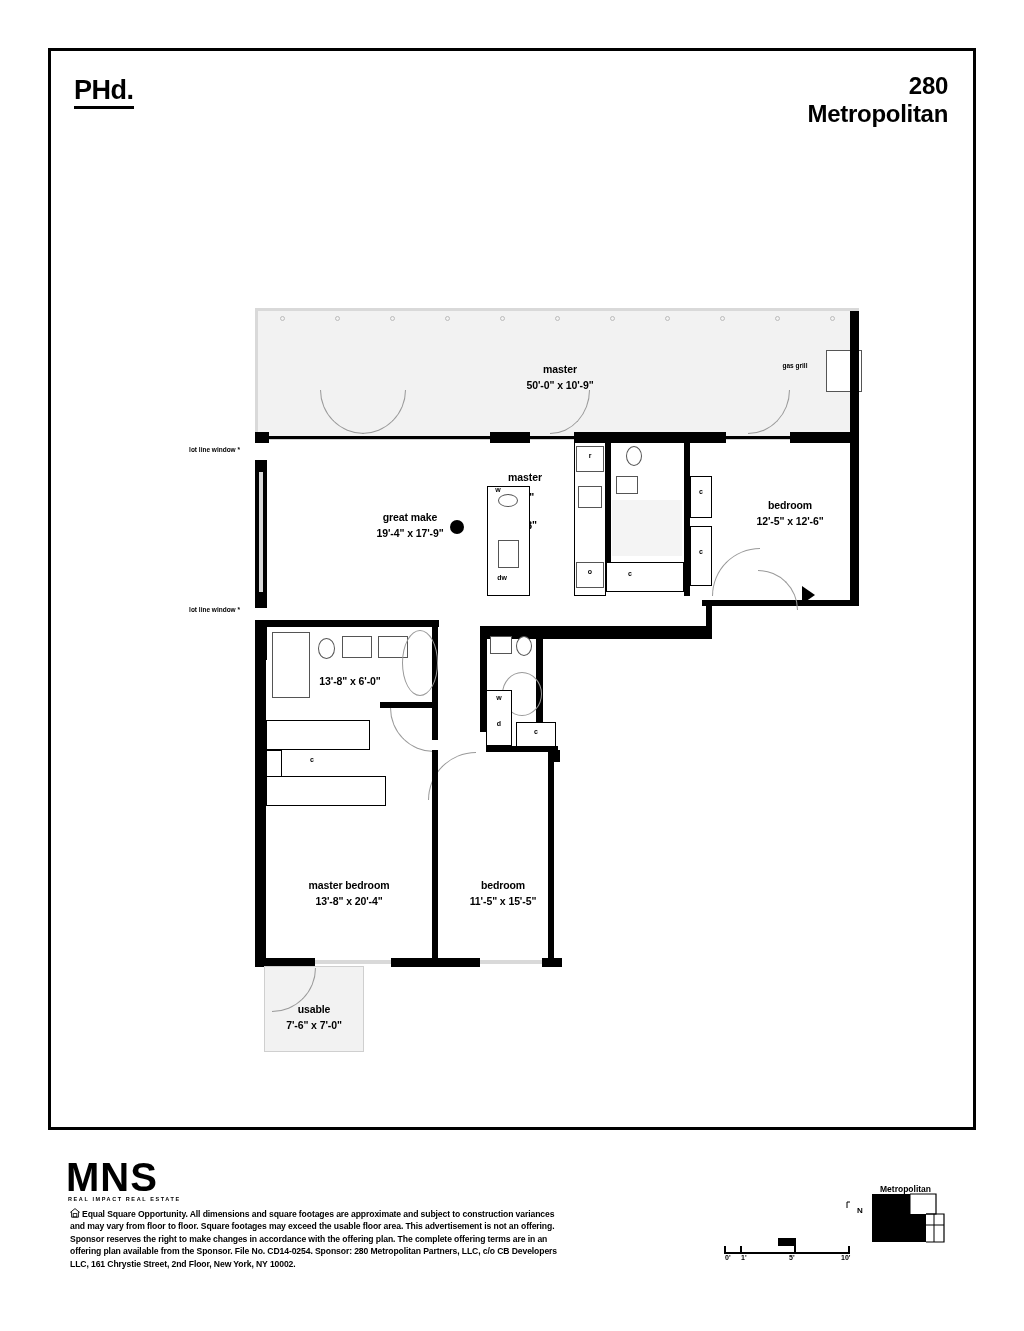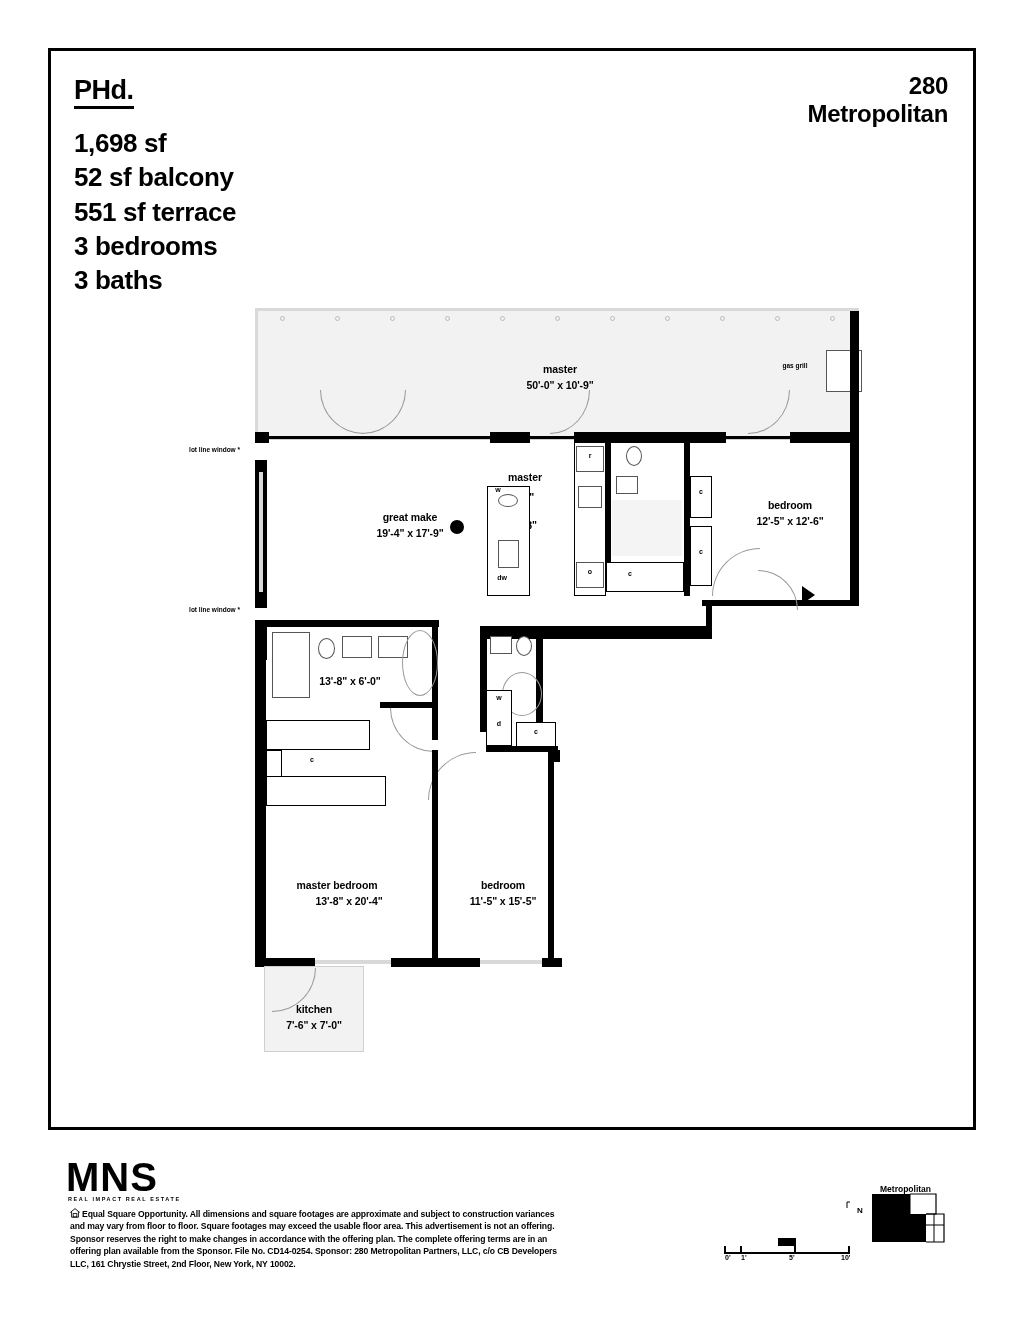--- a/index.html
+++ b/index.html
@@ -156,27 +156,20 @@
 </style>
 </head>
 <body>
 
 <div class="page">
 
   <div class="frame"></div>
 
   <div class="unit-label">PHd.</div>
 
-  <div class="specs">
-    <div>1,698 sf</div>
-    <div>52 sf balcony</div>
-    <div>551 sf terrace</div>
-    <div>3 bedrooms</div>
-    <div>3 baths</div>
-  </div>
 
   <div class="building-name">
     <div>280</div>
     <div>Metropolitan</div>
   </div>
 
   <div class="plan">
 
     <div class="hatch" style="left:105px; top:20px; width:603px; height:130px;"></div>
 
@@ -347,21 +340,21 @@
     </div>
     <div class="counter" style="left:366px; top:432px; width:40px; height:26px;"></div>
     <div class="lbl-tiny" style="left:366px; top:438px; width:40px; text-align:center;">
       <span>c</span>
     </div>
     <div class="wall" style="left:336px; top:456px; width:72px; height:6px;"></div>
     <div class="door-arc" style="left:278px; top:462px; width:48px; height:48px; border-color:#999; border-bottom:none; border-right:none; border-radius:100% 0 0 0;"></div>
 
     <div class="wall" style="left:105px; top:460px; width:11px; height:210px;"></div>
     <div class="wall" style="left:282px; top:460px; width:6px; height:210px;"></div>
-    <div class="lbl" style="left:106px; top:588px; width:162px;">
+    <div class="lbl" style="left:118px; top:588px; width:162px;">
       <span>master bedroom</span>
     </div>
     <div class="lbl" style="left:118px; top:604px; width:162px;">
       <span>13'-8" x 20'-4"</span>
     </div>
     <div class="wall" style="left:105px; top:668px; width:60px; height:9px;"></div>
     <div class="lightwall" style="left:165px; top:670px; width:76px; height:4px;"></div>
     <div class="wall" style="left:241px; top:668px; width:56px; height:9px;"></div>
 
     <div class="wall" style="left:398px; top:460px; width:6px; height:210px;"></div>
@@ -371,21 +364,21 @@
     <div class="lbl" style="left:298px; top:604px; width:110px;">
       <span>11'-5" x 15'-5"</span>
     </div>
     <div class="wall" style="left:288px; top:668px; width:42px; height:9px;"></div>
     <div class="lightwall" style="left:330px; top:670px; width:62px; height:4px;"></div>
     <div class="wall" style="left:392px; top:668px; width:20px; height:9px;"></div>
 
     <div class="hatch" style="left:114px; top:676px; width:100px; height:86px;"></div>
     <div class="door-arc" style="left:122px; top:678px; width:44px; height:44px; border-color:#999; border-top:none; border-left:none; border-radius:0 0 100% 0;"></div>
     <div class="lbl" style="left:114px; top:712px; width:100px;">
-      <span>kitchen</span>
+      <span>usable</span>
     </div>
     <div class="lbl" style="left:104px; top:728px; width:120px;">
       <span>7'-6" x 7'-0"</span>
     </div>
 
     <div class="wall" style="left:330px; top:336px; width:232px; height:7px;"></div>
     <div class="wall" style="left:556px; top:316px; width:6px; height:27px;"></div>
     <div class="wall" style="left:404px; top:460px; width:6px; height:12px;"></div>
 
   </div>

